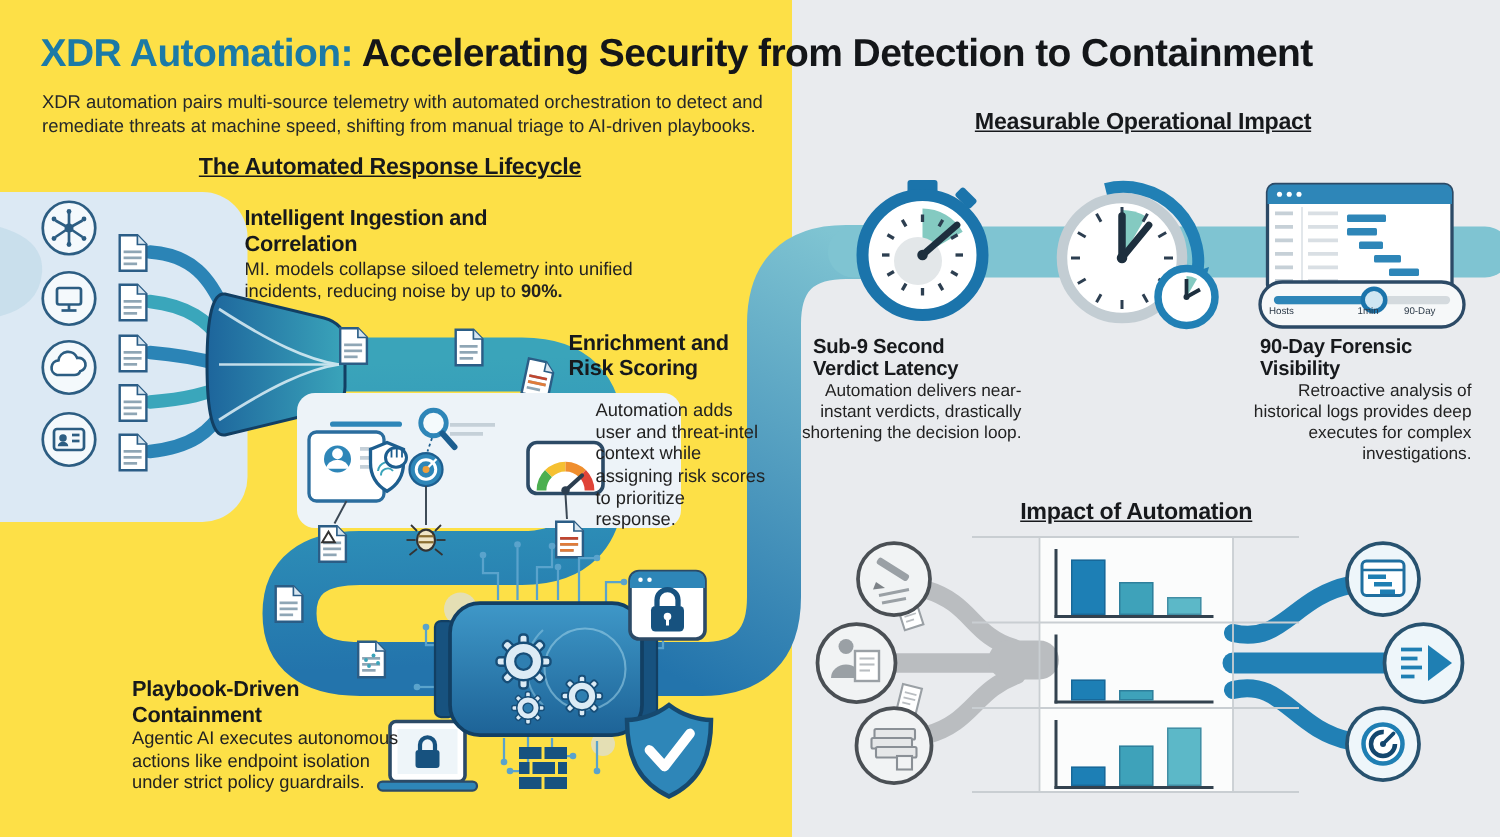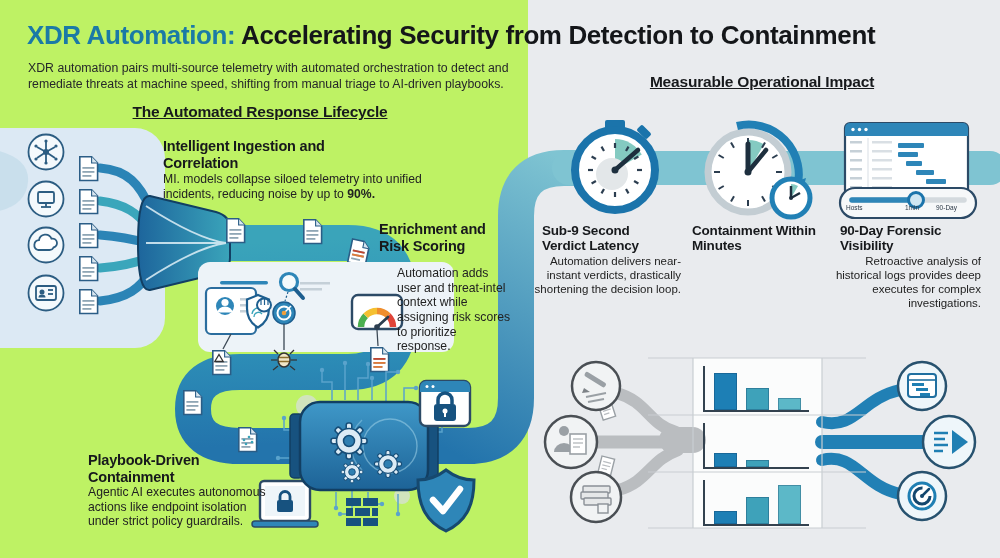--- a/index.html
+++ b/index.html
@@ -1,16 +1,16 @@
 <!DOCTYPE html>
 <html><head>
 <meta charset="utf-8">
 <style>
   html,body{margin:0;padding:0;background:#fff;}
-  .stage{position:relative;width:1000px;height:558px;overflow:hidden;background:#bef264;
+  .stage{position:relative;width:1000px;height:558px;overflow:hidden;background:#fde047;
          font-family:"Liberation Sans",sans-serif;}
   .stage svg{position:absolute;left:0;top:0;}
   .t{position:absolute;color:#17191c;}
   .main-title{left:27px;top:20px;font-size:26px;font-weight:700;letter-spacing:-0.4px;white-space:nowrap;}
   .main-title .accent{color:#1b7aa6;}
   .main-title .rest{color:#141619;}
   .subtitle{left:28px;top:61px;font-size:12.3px;line-height:1.3;color:#26282a;}
   .sec-title{font-size:15.5px;font-weight:700;text-align:center;letter-spacing:-0.2px;text-decoration:underline;}
   .lifecycle-title{left:95px;top:103px;width:330px;}
   .impact-title{left:602px;top:73px;width:320px;}
@@ -521,24 +521,24 @@
 <div class="t step-title s2t">Enrichment and Risk Scoring</div>
 <div class="t step-body s2b">Automation adds user and threat-intel context while assigning risk scores to prioritize response.</div>
 
 <div class="t step-title s3t">Playbook-Driven Containment</div>
 <div class="t step-body s3b">Agentic AI executes autonomous actions like endpoint isolation under strict policy guardrails.</div>
 
 <div class="t sec-title impact-title">Measurable Operational Impact</div>
 
 <div class="t stat-title st1">Sub-9 Second Verdict Latency</div>
 <div class="t stat-body sb1">Automation delivers near-instant verdicts, drastically shortening the decision loop.</div>
-<div class="t stat-title st2">Containment Within Minutes</div>
 <div class="t stat-title st3">90-Day Forensic Visibility</div>
 <div class="t stat-body sb3">Retroactive analysis of historical logs provides deep executes for complex investigations.</div>
 
+<div class="t sec-title chart-title">Impact of Automation</div>
 
 <div class="t slider-label" style="left:846px;top:204px;">Hosts</div>
 <div class="t slider-label" style="left:905px;top:204px;">1min</div>
 <div class="t slider-label" style="left:936px;top:204px;">90-Day</div>
 
 <div class="mini-chart mc1">
       <div class="bar" style="height: 84%; background: rgb(29, 127, 181);"></div>
       <div class="bar" style="height: 50%; background: rgb(62, 162, 186);"></div>
       <div class="bar" style="height: 28%; background: rgb(92, 184, 200);"></div>
     </div>

